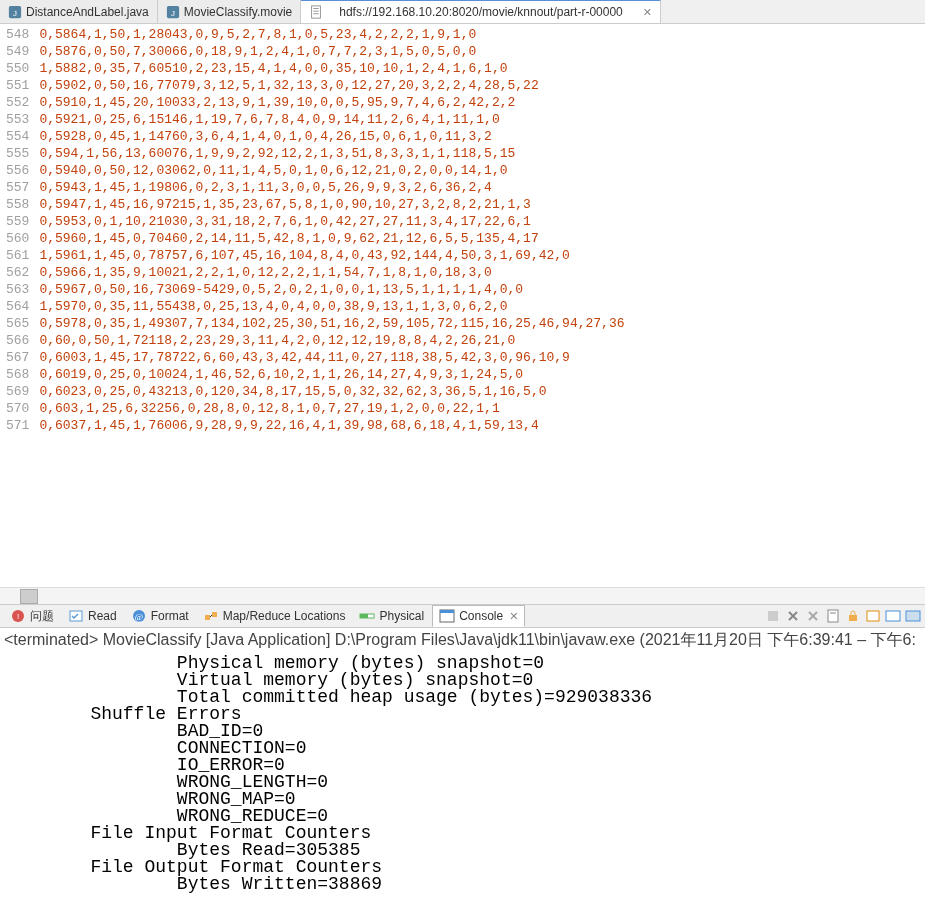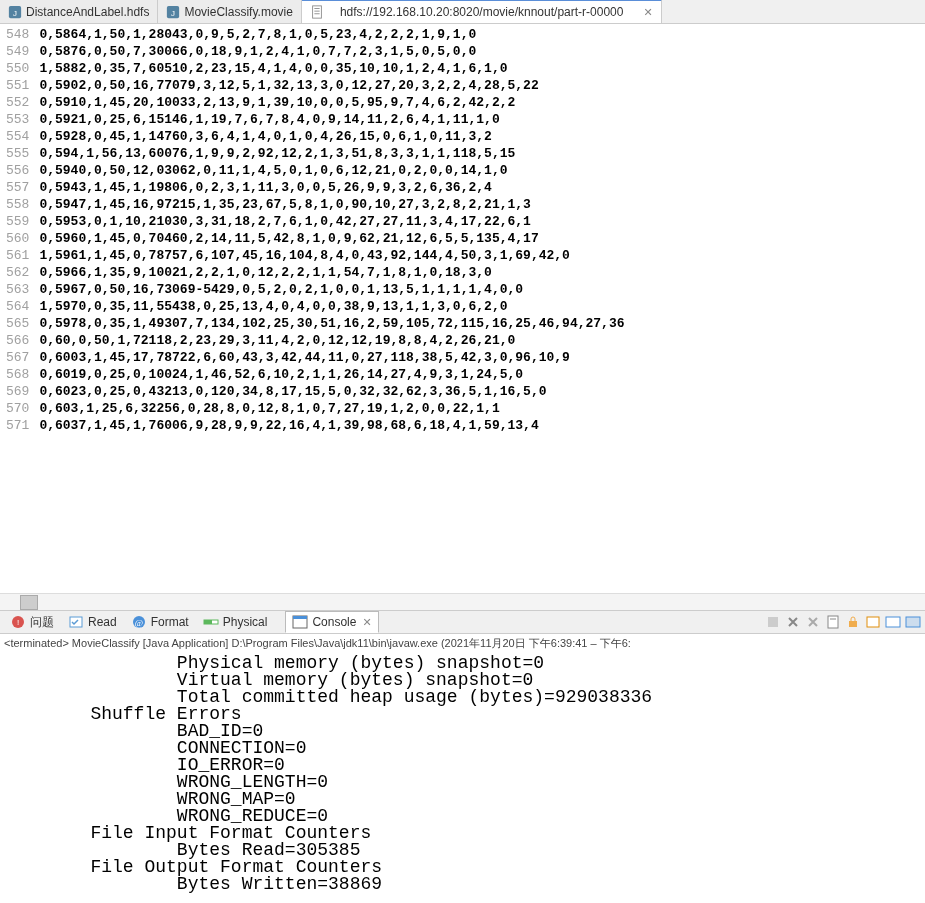--- a/index.html
+++ b/index.html
@@ -53,22 +53,22 @@
     background: #fff;
     color: #a0a0a0;
     text-align: left;
     padding: 2px 6px 2px 6px;
     user-select: none;
     white-space: pre;
   }
   .content {
     padding: 2px 4px;
     white-space: pre;
-    color: #000000;
-    font-weight: 700;
+    color: #c2410c;
+    font-weight: 400;
   }
   .hscroll {
     height: 17px;
     background: #f4f4f4;
     border-top: 1px solid #ddd;
     display:flex;
     align-items:center;
   }
   .hscroll .thumb {
     height: 15px;
@@ -94,37 +94,36 @@
     height: 22px;
     gap: 4px;
     font-size: 12px;
     color: #333;
     cursor: pointer;
   }
   .view-tab.active {
     background: #fff;
     border: 1px solid #bbb;
     border-bottom: 1px solid #fff;
-    margin-left: 10px;
   }
   .view-tab .close { color: #888; margin-left: 2px; font-size: 11px; }
   .view-toolbar {
     margin-left: auto;
     display: flex;
     gap: 4px;
     align-items: center;
   }
   .tool-icon {
     width: 16px; height: 16px;
     display:inline-flex; align-items:center; justify-content:center;
     cursor: pointer;
   }
   .console-header {
     padding: 2px 4px;
-    font-size: 11px;
+    font-size: 16px;
     color: #444;
     border-bottom: 0;
     white-space: nowrap;
     overflow: hidden;
   }
   .console {
     flex: 0 0 auto;
     font-family: Consolas, "Courier New", monospace;
     font-size: 18px;
     line-height: 17px;
@@ -139,21 +138,21 @@
 <body>
 
 <div class="tab-bar">
   <div class="tab">
     <span class="icon-java">
       <svg viewBox="0 0 16 16">
           <rect x="1" y="1" width="14" height="14" rx="2" fill="#5382a1"></rect>
           <text x="8" y="12" font-size="9" text-anchor="middle" fill="#fff" font-family="sans-serif">J</text>
         </svg>
     </span>
-    <span>DistanceAndLabel.hdfs</span>
+    <span>DistanceAndLabel.java</span>
   </div>
   <div class="tab">
     <span class="icon-java">
       <svg viewBox="0 0 16 16">
           <rect x="1" y="1" width="14" height="14" rx="2" fill="#5382a1"></rect>
           <text x="8" y="12" font-size="9" text-anchor="middle" fill="#fff" font-family="sans-serif">J</text>
         </svg>
     </span>
     <span>MovieClassify.movie</span>
   </div>
@@ -252,20 +251,30 @@
       <svg viewBox="0 0 16 16">
           <circle cx="8" cy="8" r="6" fill="#4a90d9"></circle>
           <text x="8" y="12" font-size="9" fill="#fff" text-anchor="middle" font-family="serif">@</text>
         </svg>
     </span>
     <span>Format</span>
   </div>
   <div class="view-tab">
     <span class="tool-icon">
       <svg viewBox="0 0 16 16">
+          <rect x="2" y="7" width="5" height="5" fill="#f0ad4e"></rect>
+          <rect x="9" y="4" width="5" height="5" fill="#f0ad4e"></rect>
+          <line x1="7" y1="9" x2="9" y2="7" stroke="#333"></line>
+        </svg>
+    </span>
+    <span>Map/Reduce Locations</span>
+  </div>
+  <div class="view-tab">
+    <span class="tool-icon">
+      <svg viewBox="0 0 16 16">
           <rect x="1" y="6" width="14" height="4" fill="#fff" stroke="#5cb85c"></rect>
           <rect x="1" y="6" width="8" height="4" fill="#5cb85c"></rect>
         </svg>
     </span>
     <span>Physical</span>
   </div>
   <div class="view-tab active">
     <span class="tool-icon">
       <svg viewBox="0 0 16 16">
           <rect x="1" y="2" width="14" height="12" fill="#fff" stroke="#666"></rect>

